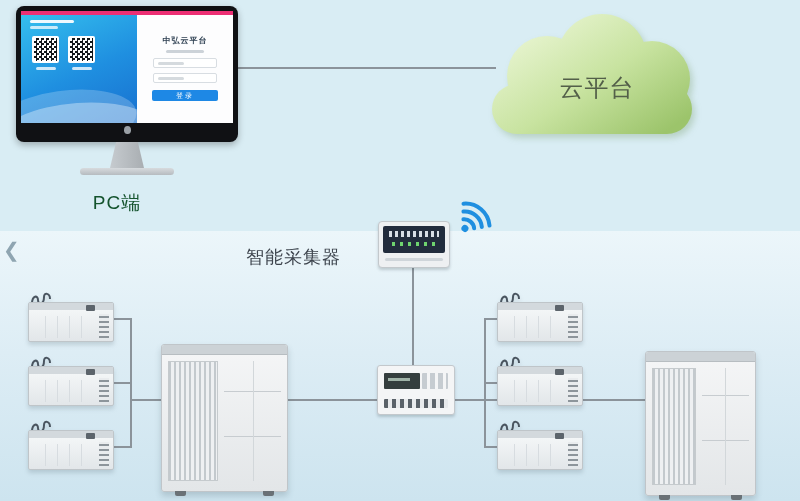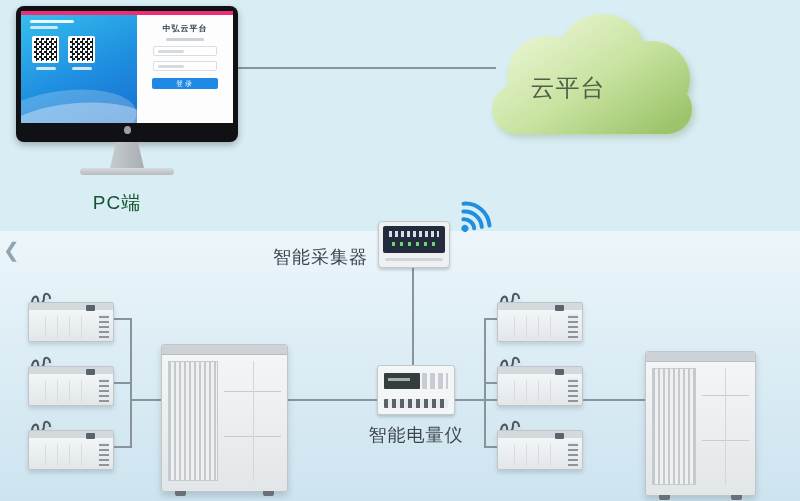--- a/index.html
+++ b/index.html
@@ -12,22 +12,22 @@
   .lower-band {
     position:absolute; left:0; top:231px; width:800px; height:270px;
     background:linear-gradient(180deg,#ecf6fa 0%,#ddedf5 45%,#cde4ef 100%);
     z-index:0;
   }
   .wire { position:absolute; background:#8b939a; z-index:1; }
 
   
   .diagram-label { position:absolute; z-index:3; color:#3e454e; letter-spacing:1px; }
   .pc-label        { left:62px;  top:190px; width:110px; text-align:center; font-size:19px; color:#14532d; }
-  .cloud-label     { left:508px; top:72px;  width:120px; text-align:center; font-size:24px; color:#535f49; }
-  .collector-label { left:246px; top:245px; width:122px; text-align:right;  font-size:18px; }
+  .cloud-label     { left:537px; top:72px;  width:120px; text-align:center; font-size:24px; color:#535f49; }
+  .collector-label { left:246px; top:245px; width:122px; text-align:left;  font-size:18px; }
   .meter-label     { left:365px; top:423px; width:102px; text-align:center; font-size:18px; }
 
   .chevron-left {
     position:absolute; left:3px; top:240px; z-index:4;
     font-size:20px; color:#8fa5b1; cursor:pointer; line-height:1;
   }
 
   
   .imac { position:absolute; left:16px; top:6px; z-index:2; width:222px; }
   .imac-frame {
@@ -52,21 +52,21 @@
   .qr-inner {
     width:100%; height:100%;
     background:repeating-conic-gradient(#14181c 0% 25%, #ffffff 0% 50%);
     background-size:5px 5px;
   }
   .qr-cap { width:20px; margin:4px 0 0 15px; opacity:.85; }
   .qr-cap2 { width:20px; margin:-3px 0 0 51px; opacity:.85; }
   .wave { position:absolute; border-radius:50%; }
   .wave-1 { left:-34px; bottom:-30px; width:150px; height:62px; background:rgba(255,255,255,.22); transform:rotate(-8deg); }
   .wave-2 { left:-22px; bottom:-42px; width:160px; height:62px; background:rgba(255,255,255,.35); transform:rotate(-4deg); }
-  .login-right { flex:1; position:relative; background:#fdfdfe; padding-top:12px; text-align:center; }
+  .login-right { flex:1; position:relative; background:#fdfdfe; padding-top:24px; text-align:center; }
   .login-title { font-size:8px; font-weight:bold; color:#2c3e50; letter-spacing:1px; }
   .login-sub { width:38px; margin:4px auto 0; }
   .field {
     width:64px; height:10px; border:1px solid #d8dde2; border-radius:2px;
     margin:5px auto 0; background:#fff; text-align:left;
   }
   .ph-bar { display:block; width:26px; height:3px; background:#d5dade; margin:3px 0 0 4px; border-radius:1.5px; }
   .login-btn {
     width:66px; height:11px; background:#1e88e5; border-radius:2px;
     margin:7px auto 0; color:#fff; font-size:7px; line-height:11px; letter-spacing:2px;
@@ -249,21 +249,20 @@
       <circle cx="22" cy="35" r="3.5" fill="#1f8fe0"></circle>
     </svg>
   </div>
   <div class="diagram-label collector-label">智能采集器</div>
 
   <div class="meter">
     <div class="meter-lcd"></div>
     <div class="meter-btns"></div>
     <div class="meter-terminals"></div>
   </div>
-  <div class="diagram-label meter-label">智能电量仪</div>
 
   <div class="fcu" style="left:28px; top:296px;">
     <svg class="fcu-pipe" width="24" height="16" viewBox="0 0 24 16">
         <path d="M2,14 C2,5 8,5 8,10 C8,15 14,15 14,7 C14,2 20,3 20,9" stroke="#4a5560" stroke-width="2" fill="none"></path>
       </svg>
     <div class="fcu-body">
         <div class="fcu-box"></div>
         <div class="fcu-lines"></div>
         <div class="fcu-vent"></div>
       </div>

